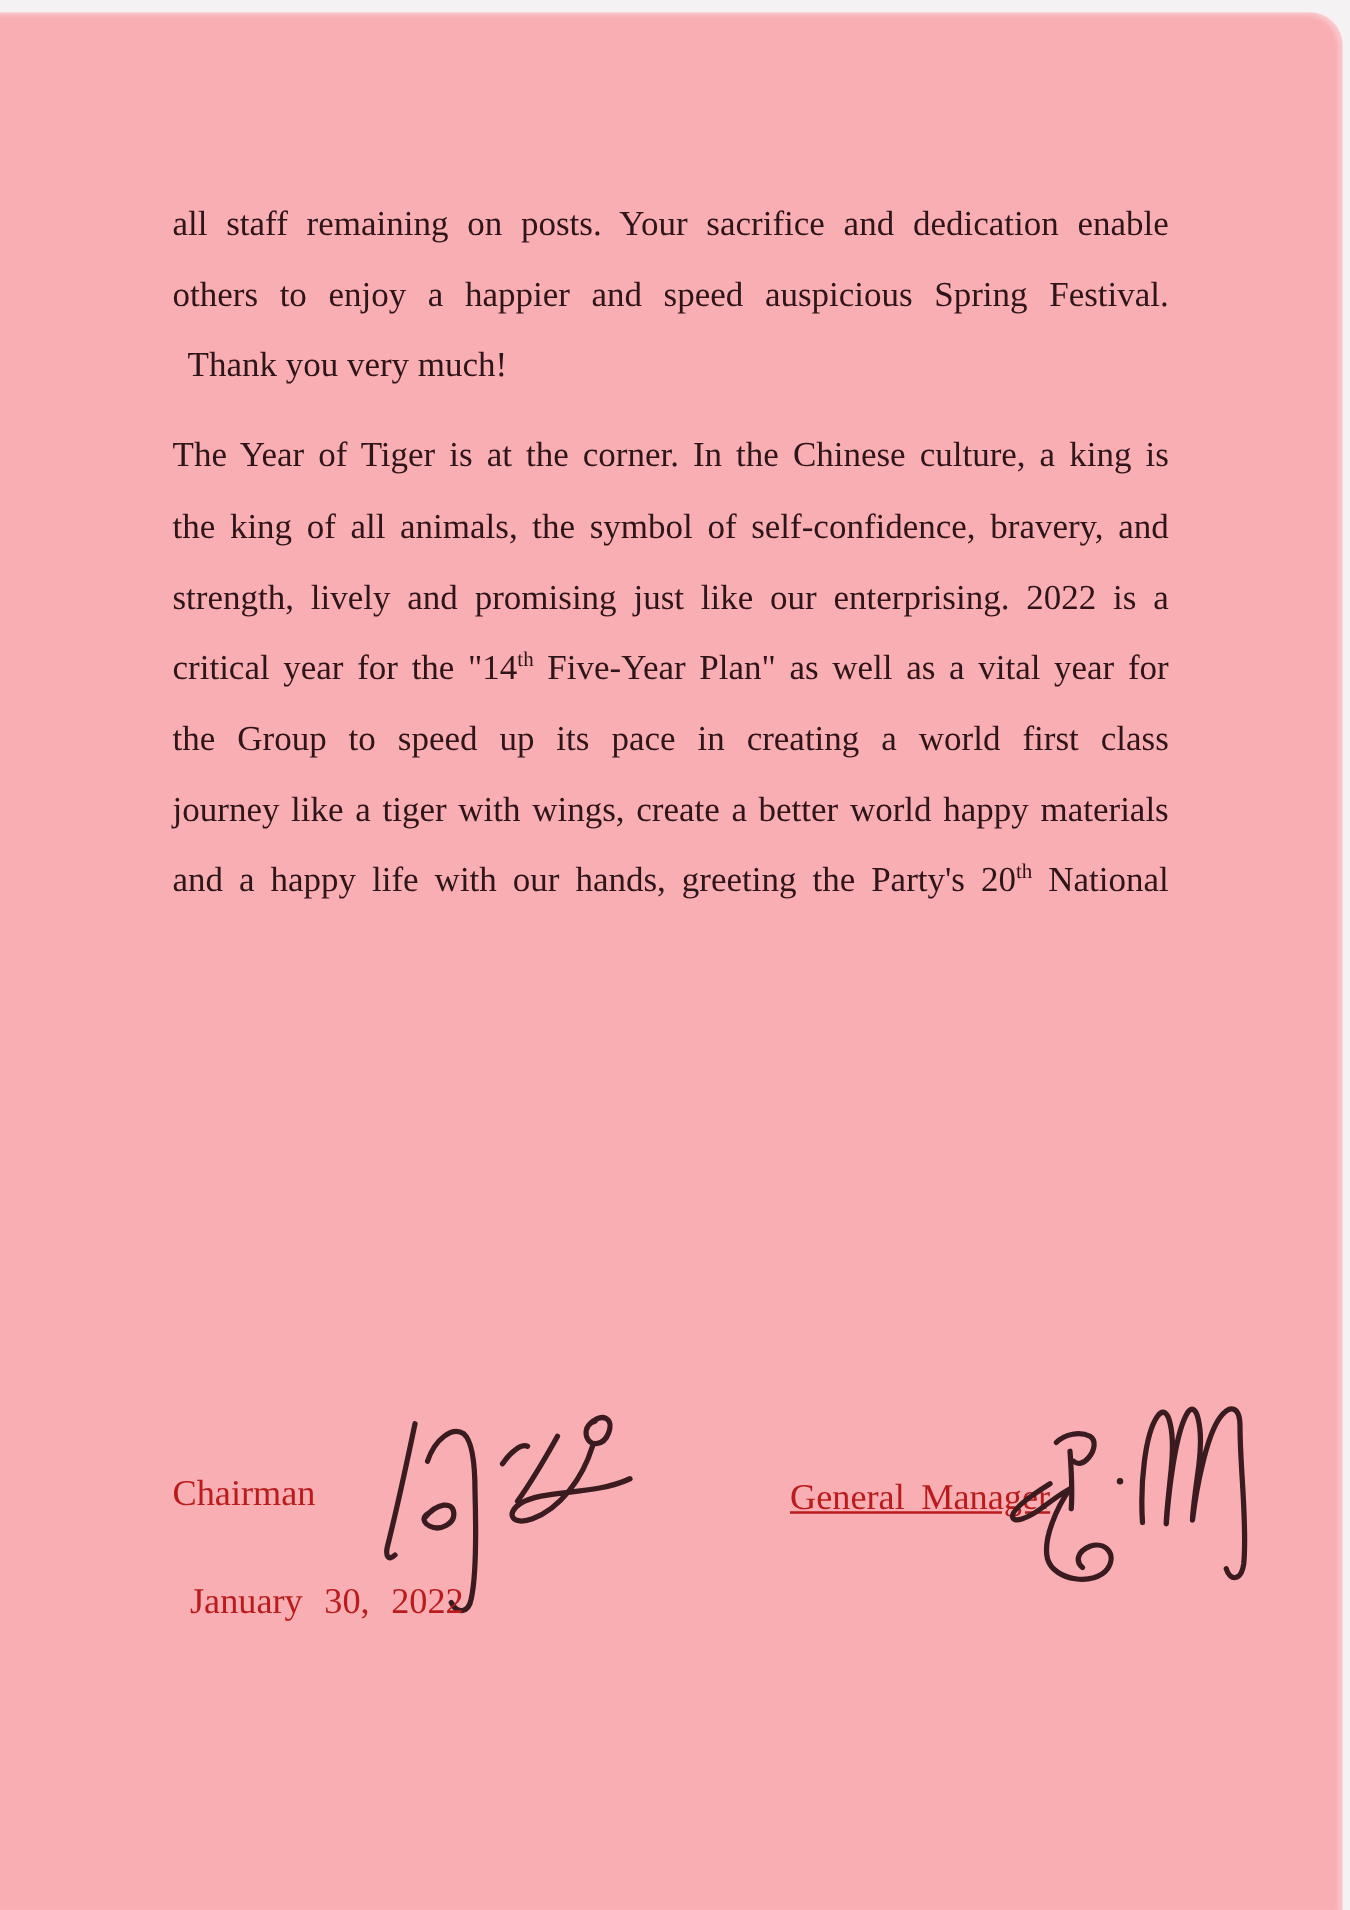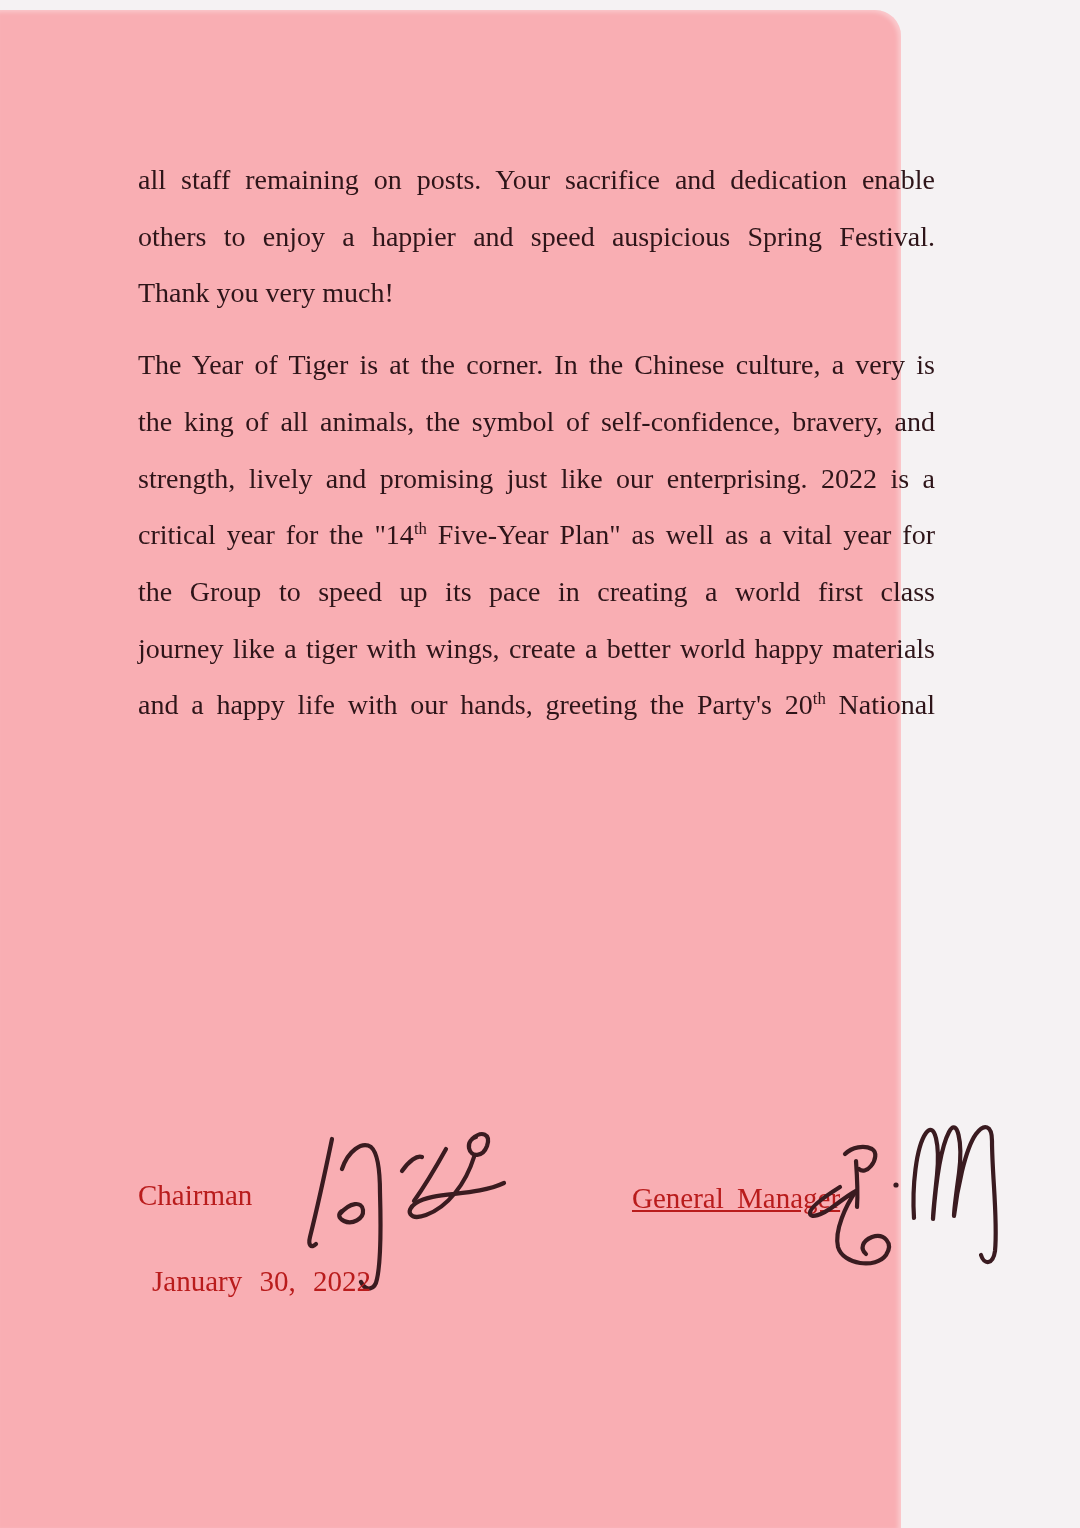--- a/index.html
+++ b/index.html
@@ -11,21 +11,21 @@
     height: 1528px;
     position: relative;
     overflow: hidden;
     background: #f5f2f3;
     font-family: "Liberation Serif", "DejaVu Serif", serif;
   }
   .paper {
     position: absolute;
     left: 0;
     top: 10px;
-    width: 901px;
+    width: 1074px;
     height: 1518px;
     background: #f9aeb3;
     border-radius: 0 26px 0 0;
     box-shadow: inset -3px 2px 4px rgba(255,255,255,0.35);
   }
   .text-block {
     position: absolute;
     left: 138px;
     top: 142px;
     width: 797px;
@@ -35,20 +35,21 @@
   }
   .para {
     margin: 0 0 15px 0;
   }
   .line {
     text-align: justify;
     text-align-last: justify;
   }
   .line.end {
     text-align-last: left;
+    margin-left: 12px;
   }
   sup {
     font-size: 0.6em;
     line-height: 0;
     vertical-align: super;
   }
   .sig-label {
     position: absolute;
     color: #b91c1c;
     font-size: 29px;
@@ -81,21 +82,21 @@
 
   <div class="text-block">
 
     <div class="para">
       <div class="line">all staff remaining on posts. Your sacrifice and dedication enable</div>
       <div class="line">others to enjoy a happier and speed auspicious Spring Festival.</div>
       <div class="line end">Thank you very much!</div>
     </div>
 
     <div class="para">
-      <div class="line">The Year of Tiger is at the corner. In the Chinese culture, a very is</div>
+      <div class="line">The Year of Tiger is at the corner. In the Chinese culture, a king is</div>
       <div class="line">the king of all animals, the symbol of self-confidence, bravery, and</div>
       <div class="line">strength, lively and promising just like our enterprising. 2022 is a</div>
       <div class="line"><span>critical year for the "14</span><sup>th</sup><span> Five-Year Plan" as well as a vital year for</span></div>
       <div class="line">the Group to speed up its pace in creating a world first class</div>
       <div class="line">journey like a tiger with wings, create a better world happy materials</div>
       <div class="line"><span>and a happy life with our hands, greeting the Party's 20</span><sup>th</sup><span> National</span></div>
     </div>
 
 
   </div>

